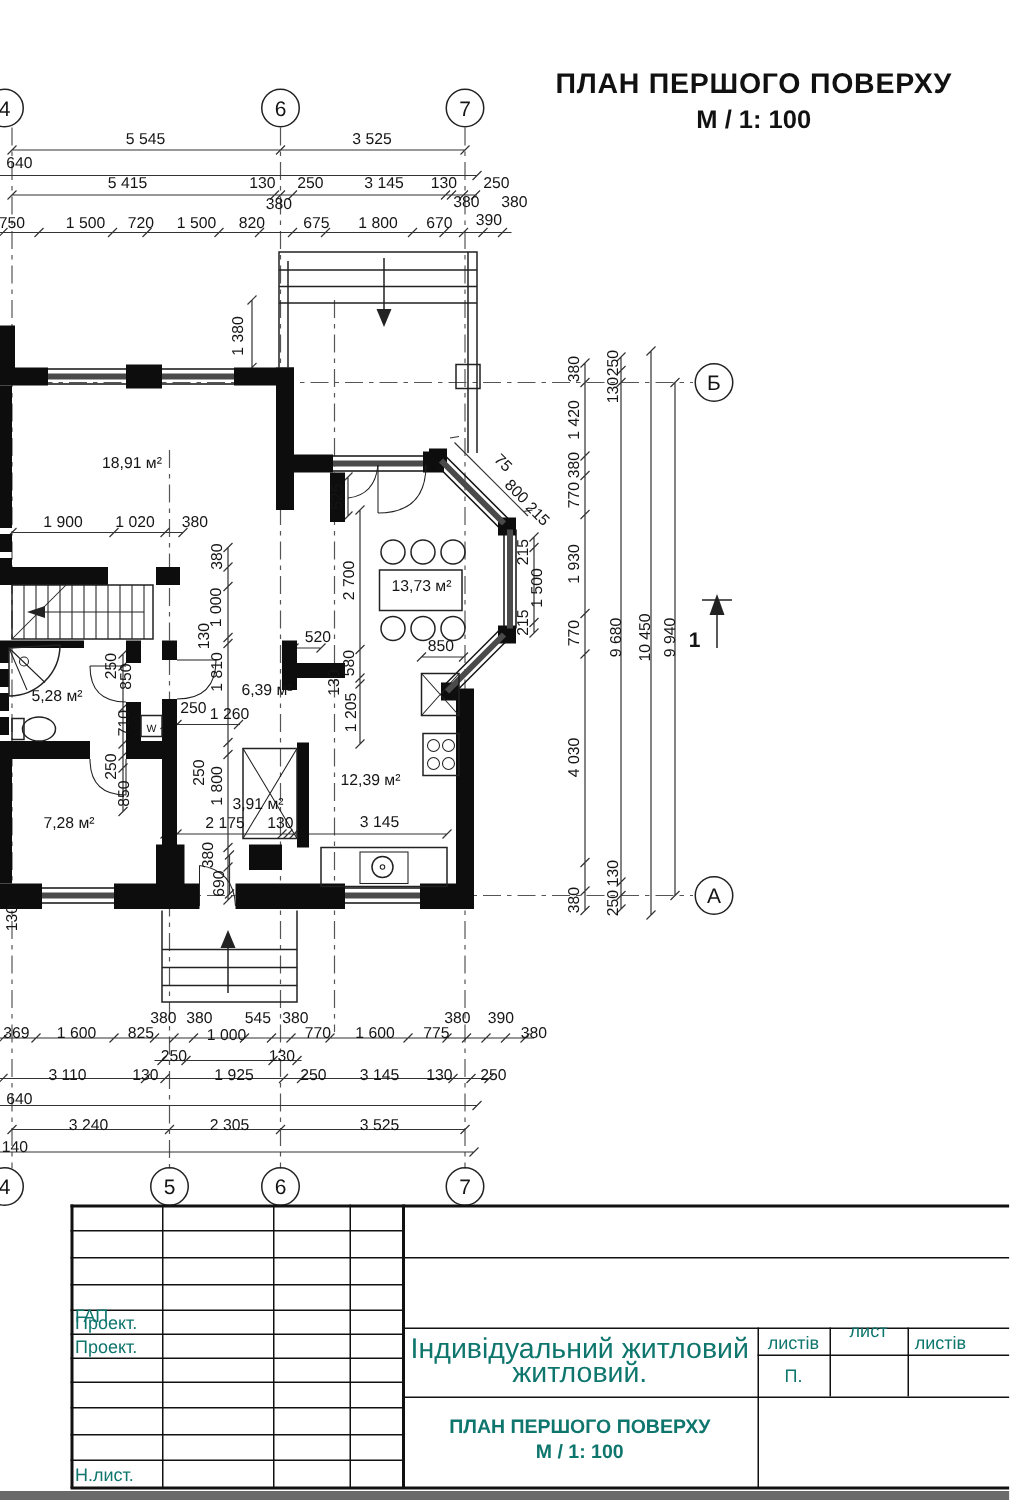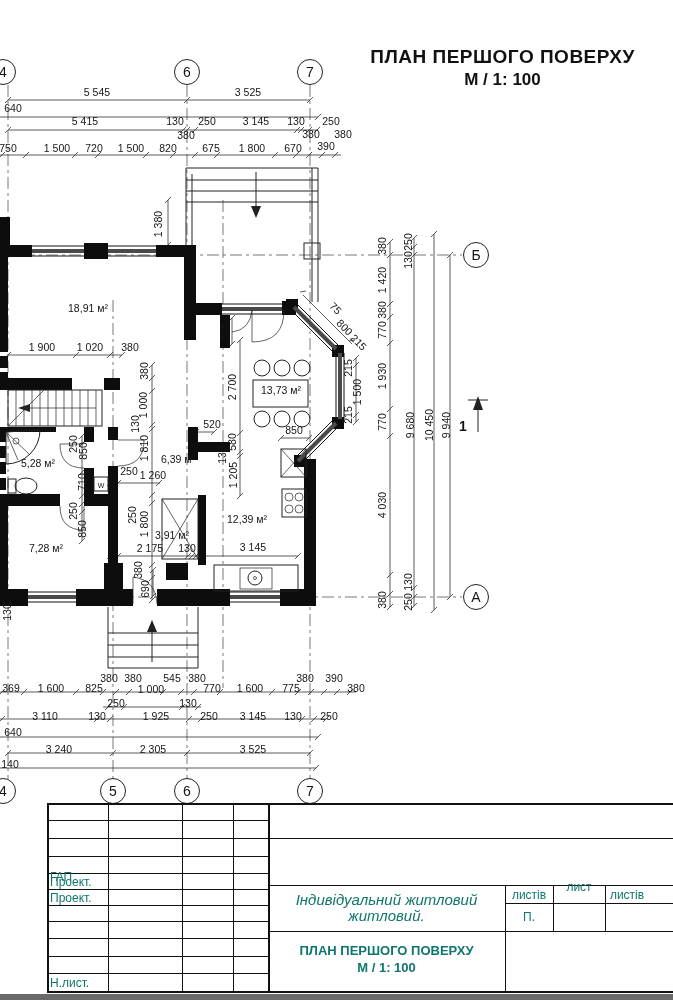--- a/index.html
+++ b/index.html
@@ -22,21 +22,21 @@
   .winedge{stroke:#111;stroke-width:1;}
   .arrowhead{fill:#222;}
   
   .hdr{position:absolute;left:335px;top:46px;width:335px;text-align:center;}
   .hdr .l1{font-size:19px;font-weight:bold;letter-spacing:0.5px;}
   .hdr .l2{font-size:17px;font-weight:bold;margin-top:2px;}
   
   .tbline{position:absolute;background:#111;}
   .tbtext{position:absolute;font-size:12px;color:#0f766e;}
   .tb-center{text-align:center;}
-  .tb-italic{font-style:italic;font-size:15px;line-height:16px;}
+  .tb-italic{font-size:19px;line-height:16px;}
   .tb-bold{font-weight:bold;font-size:13px;line-height:17px;}
   .botbar{position:absolute;left:0;top:994px;width:673px;height:6px;background:#6a6a6a;}
 </style>
 </head>
 <body>
 
 <div class="page">
 
   <div class="hdr">
     <div class="l1">ПЛАН ПЕРШОГО ПОВЕРХУ</div>

